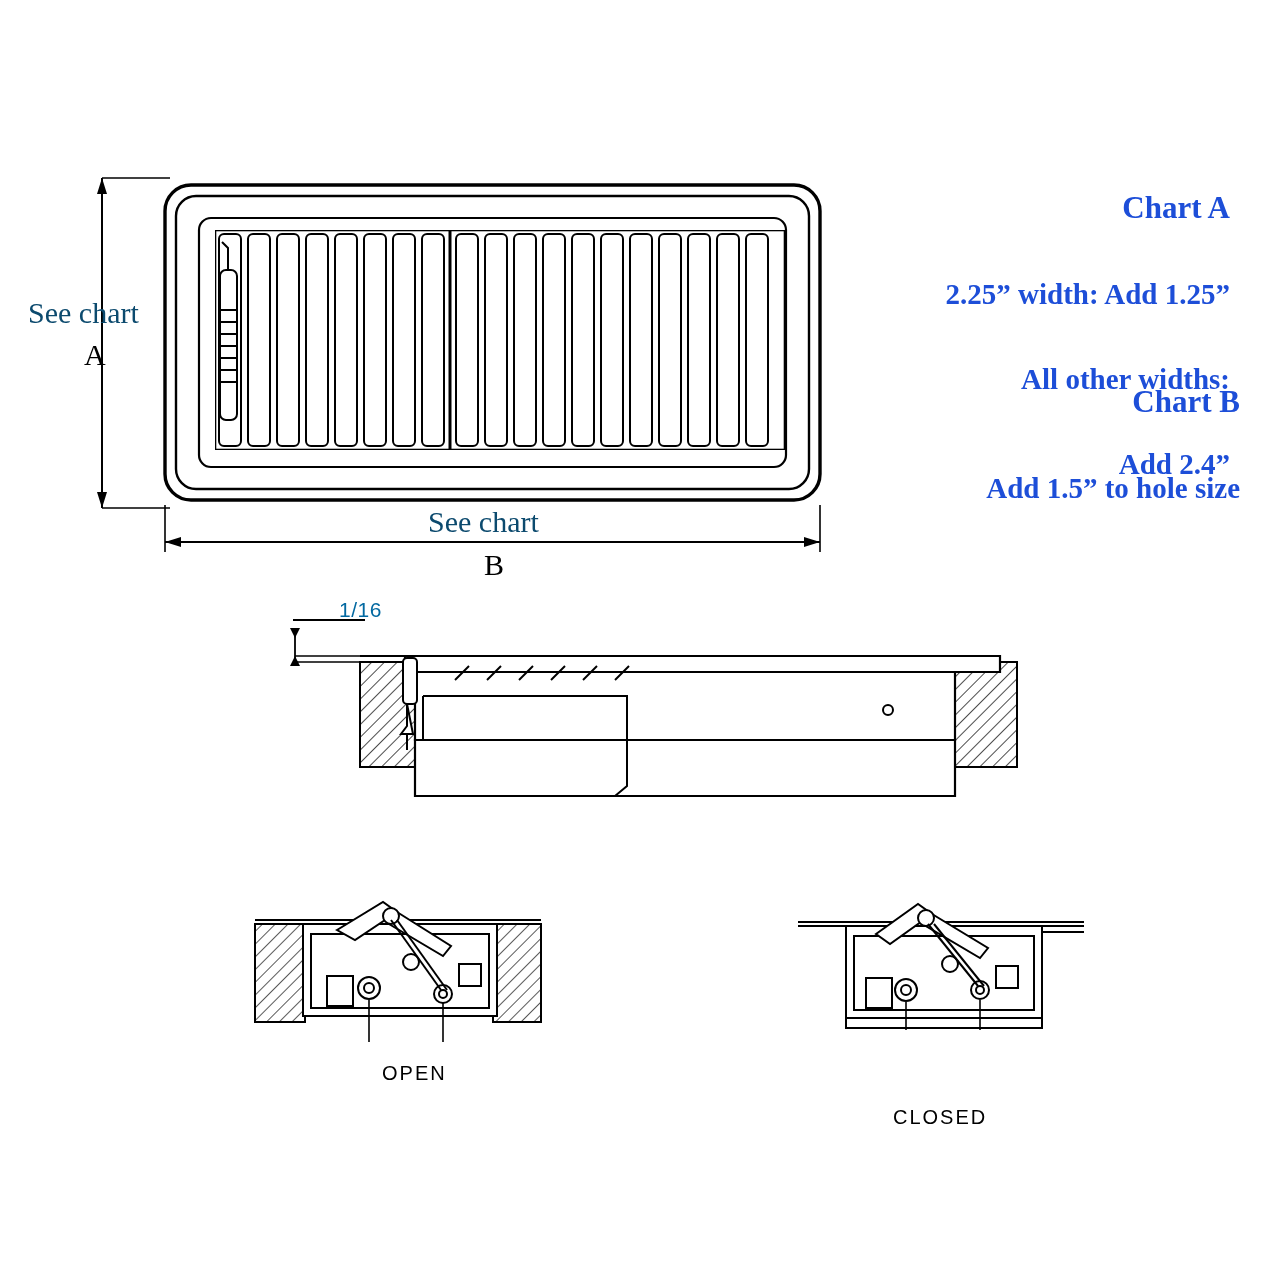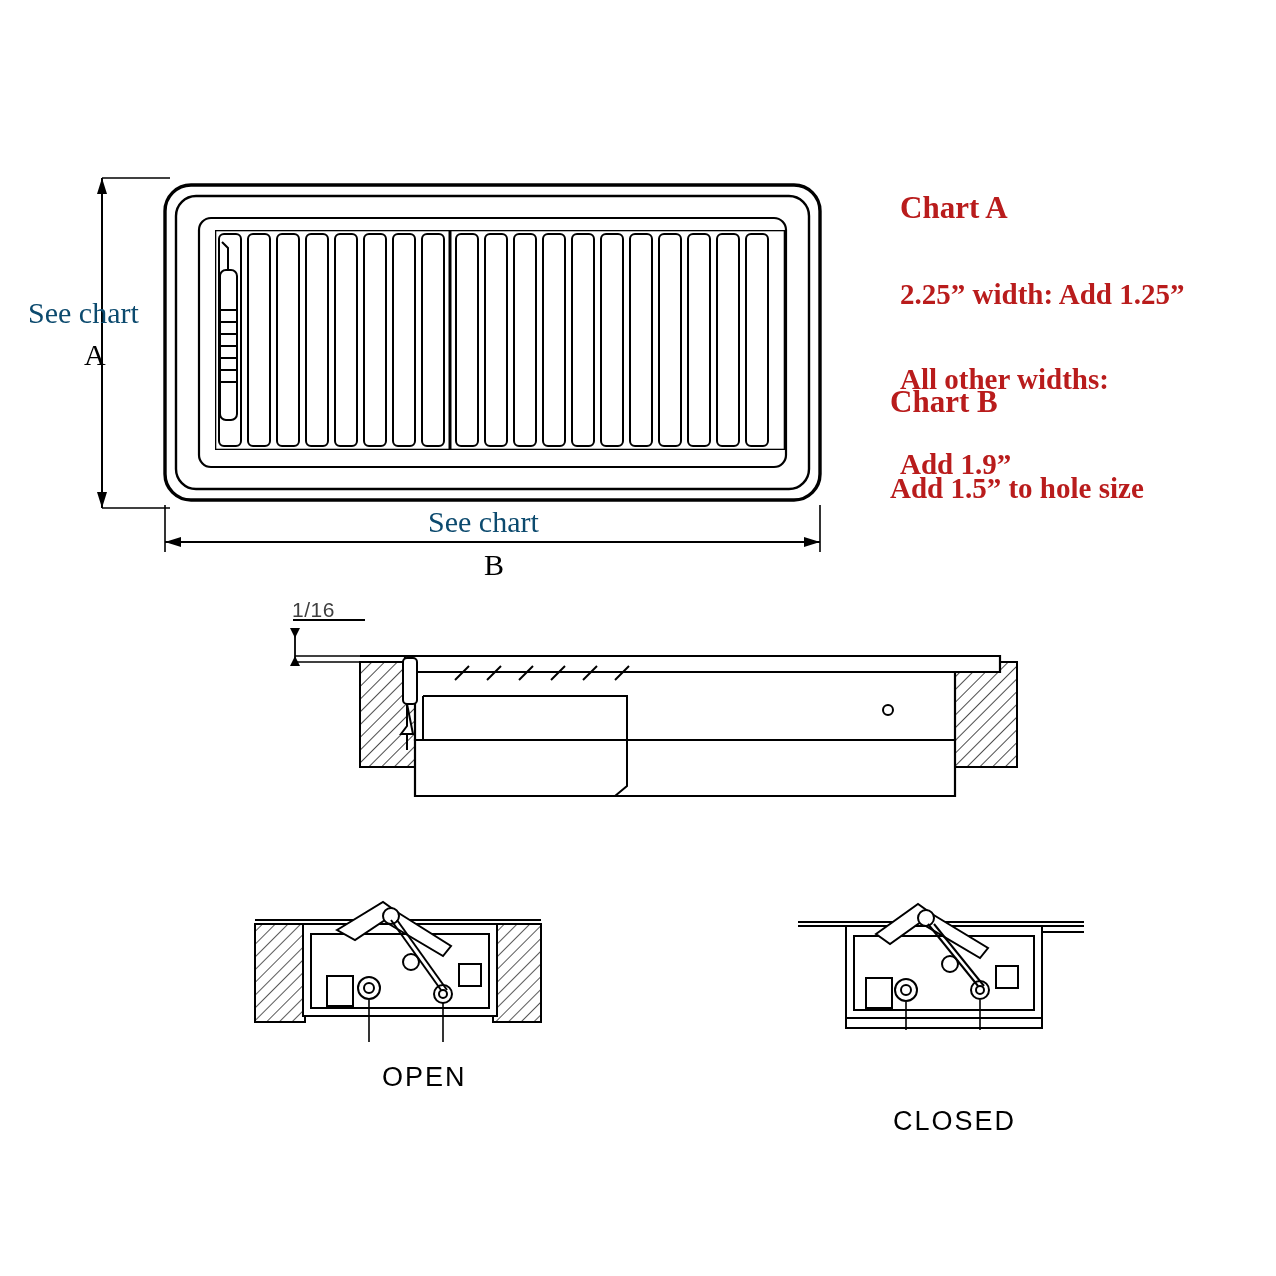--- a/index.html
+++ b/index.html
@@ -14,23 +14,23 @@
     background: #ffffff;
     overflow: hidden;
     font-family: "Liberation Serif", serif;
     color: #000000;
   }
   .abs { position: absolute; }
   svg { display: block; }
 
   .note-block {
     position: absolute;
-    text-align: left;
+    text-align: right;
     font-family: "Liberation Serif", serif;
-    color: #b91c1c;
+    color: #1d4ed8;
     line-height: 1.28;
   }
   .note-title {
     font-weight: bold;
     font-size: 31px;
   }
   .note-line {
     font-weight: bold;
     font-size: 29px;
     white-space: nowrap;
@@ -46,27 +46,28 @@
   .dim-letter {
     position: absolute;
     font-family: "Liberation Serif", serif;
     font-size: 30px;
     color: #000;
   }
   .small-dim {
     position: absolute;
     font-family: "Liberation Sans", sans-serif;
     font-size: 21px;
-    color: #404040;
+    color: #0369a1;
     letter-spacing: 0.5px;
+    margin-left: 47px;
   }
   .state-label {
     position: absolute;
     font-family: "Liberation Sans", sans-serif;
-    font-size: 27px;
+    font-size: 20px;
     letter-spacing: 2px;
     color: #000;
   }
 </style>
 </head>
 <body>
 
 <div id="page">
 
   <svg class="abs" style="left:80px; top:160px;" width="760" height="420">
@@ -144,21 +145,21 @@
   <div class="dim-label" style="left:28px; top:296px;">See chart</div>
   <div class="dim-letter" style="left:84px; top:338px;">A</div>
 
   <div class="dim-label" style="left:428px; top:505px;">See chart</div>
   <div class="dim-letter" style="left:484px; top:548px;">B</div>
 
   <div class="note-block" style="left:900px; top:188px; width:330px;">
     <div class="note-title">Chart A</div>
     <div class="note-line">2.25” width: Add 1.25”</div>
     <div class="note-line">All other widths:</div>
-    <div class="note-line">Add 1.9”</div>
+    <div class="note-line">Add 2.4”</div>
   </div>
 
   <div class="note-block" style="left:890px; top:382px; width:350px;">
     <div class="note-title">Chart B</div>
     <div class="note-line">Add 1.5” to hole size</div>
   </div>
 
   <svg class="abs" style="left:255px; top:600px;" width="790" height="230">
     <defs>
       <pattern id="hatchA" width="9" height="9" patternTransform="rotate(45)" patternUnits="userSpaceOnUse">

